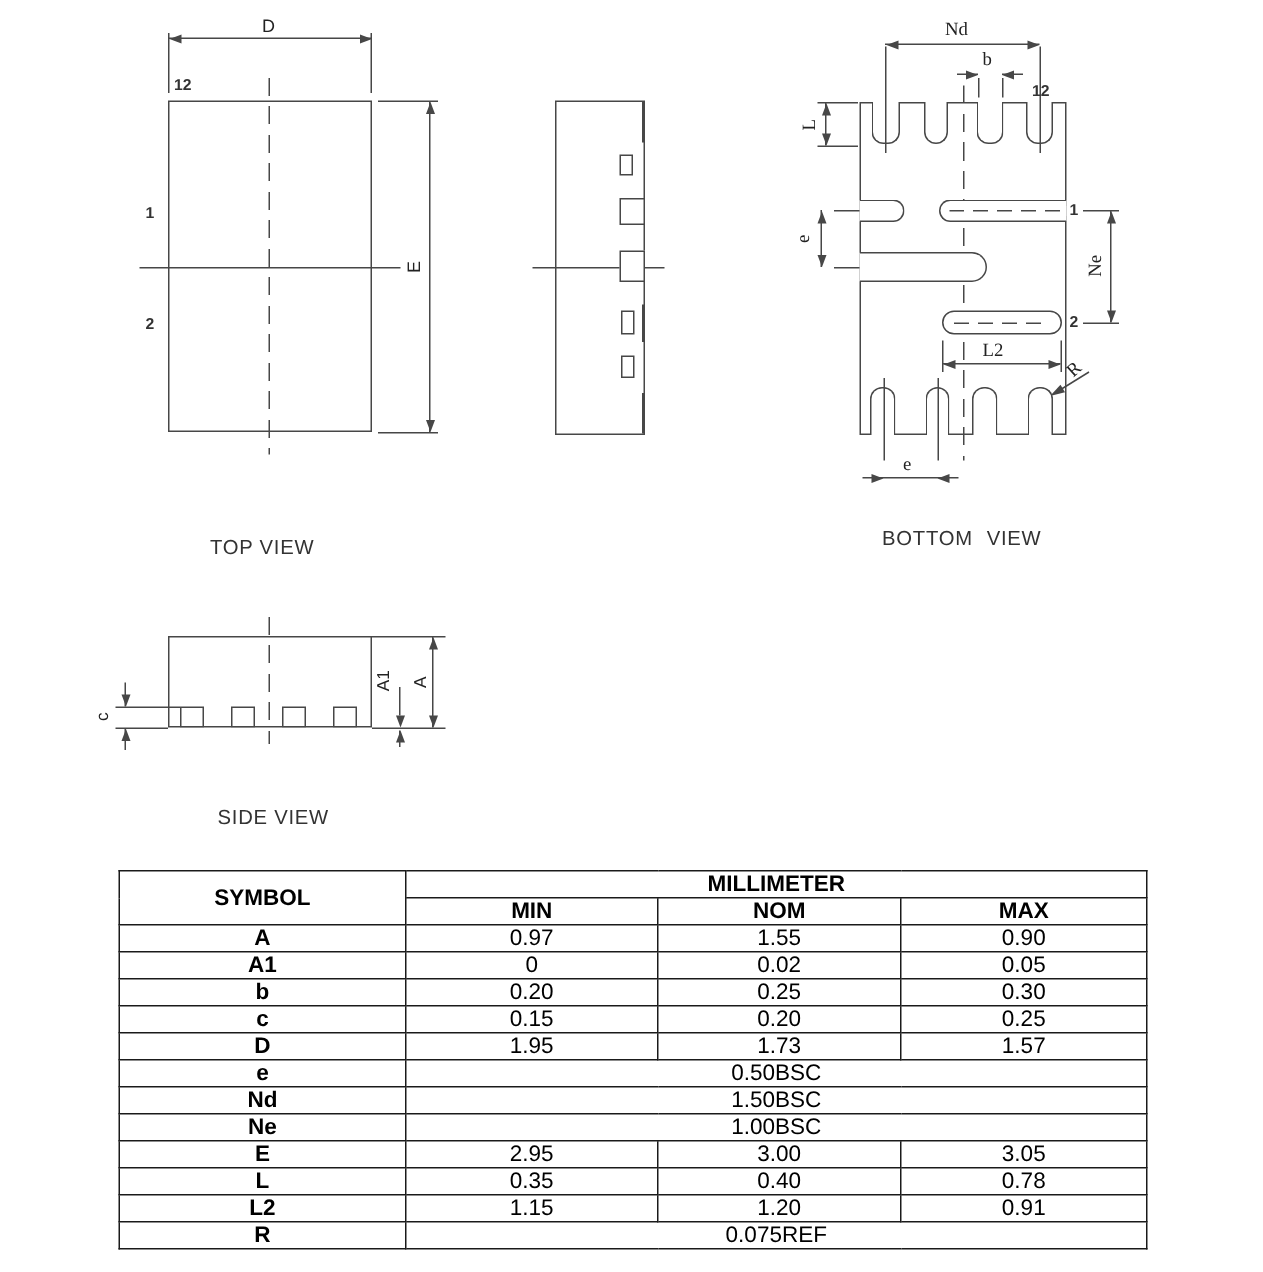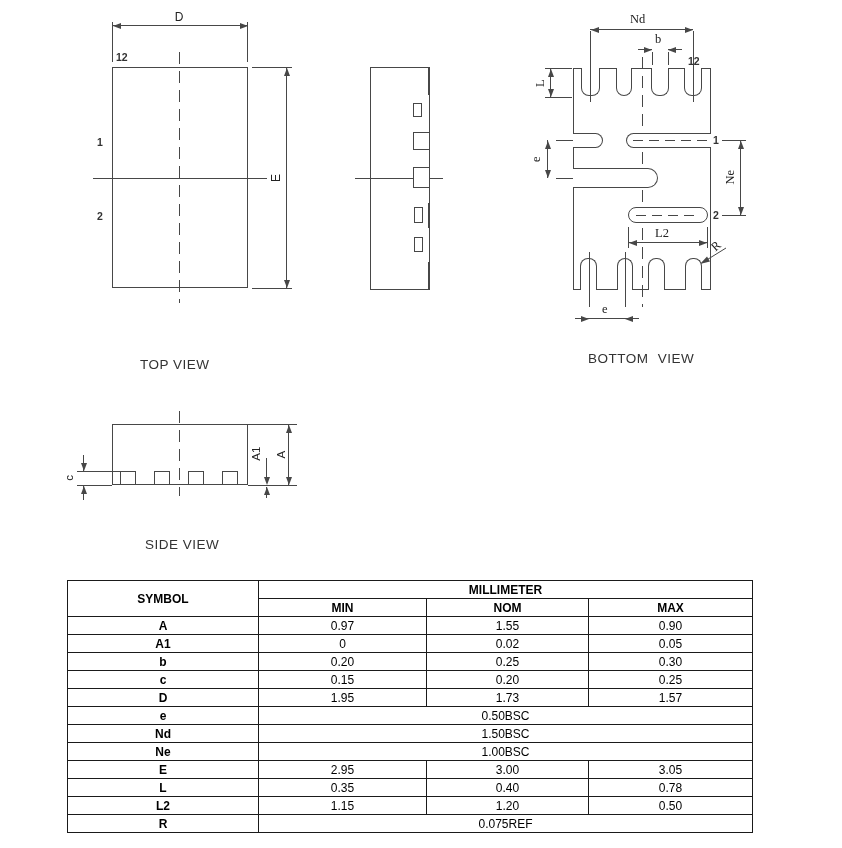--- a/index.html
+++ b/index.html
@@ -14,22 +14,22 @@
   .a-r{border-width:3px 0 3px 8px;border-color:transparent transparent transparent #474747;}
   .a-u{border-width:0 3px 8px 3px;border-color:transparent transparent #474747 transparent;}
   .a-d{border-width:8px 3px 0 3px;border-color:#474747 transparent transparent transparent;}
   .lab{position:absolute;font-size:12px;color:#222;line-height:1;}
   .ser{font-family:"Liberation Serif",serif;font-size:12.5px;}
   .pin{position:absolute;font-size:10.5px;font-weight:bold;color:#333;line-height:1;}
   .v90{transform:rotate(-90deg);transform-origin:center;}
   .view-title{position:absolute;font-size:13.5px;color:#333;letter-spacing:0.5px;}
   .pad{position:absolute;border:1.5px solid #474747;background:#fff;box-sizing:border-box;}
   
-  #dimtable{position:absolute;left:67px;top:580px;border-collapse:collapse;table-layout:fixed;
-            width:685px;font-size:12px;color:#000;}
+  #dimtable{position:absolute;left:79px;top:580px;border-collapse:collapse;table-layout:fixed;
+            width:685px;font-size:15px;color:#000;}
   #dimtable td,#dimtable th{border:1px solid #1a1a1a;text-align:center;vertical-align:middle;
             height:17px;padding:0;overflow:hidden;}
   #dimtable th{font-weight:bold;}
   #dimtable .sym{font-weight:bold;}
 </style>
 </head>
 <body>
 
 <div id="stage">
 
@@ -255,21 +255,21 @@
     <tr>
       <td class="sym">L</td>
       <td>0.35</td>
       <td>0.40</td>
       <td>0.78</td>
     </tr>
     <tr>
       <td class="sym">L2</td>
       <td>1.15</td>
       <td>1.20</td>
-      <td>0.50</td>
+      <td>0.91</td>
     </tr>
     <tr>
       <td class="sym">R</td>
       <td colspan="3">0.075REF</td>
     </tr>
   </tbody>
     </table>
 
 </div>
 

